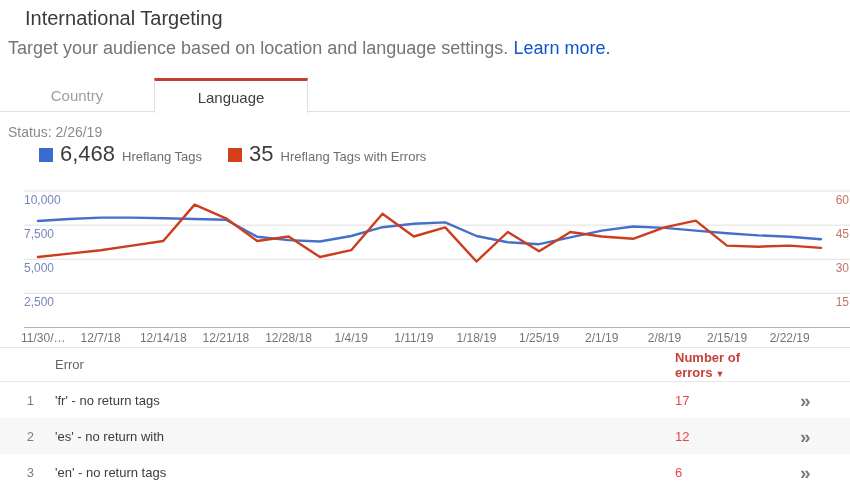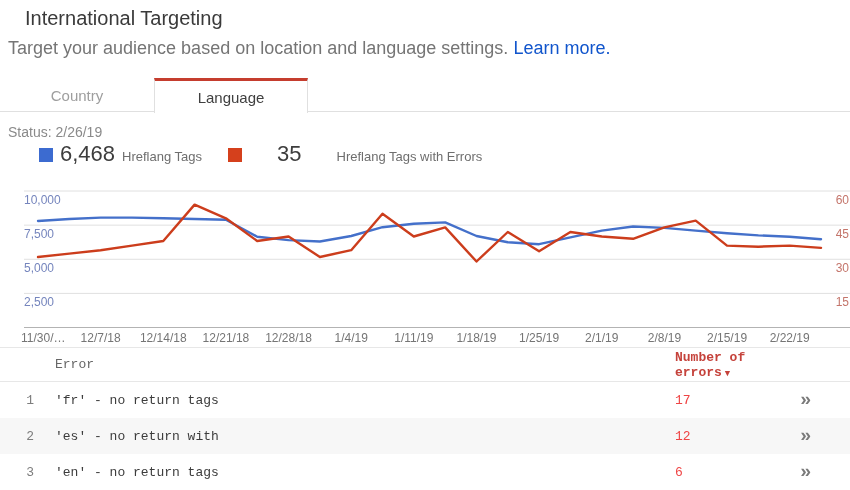--- a/index.html
+++ b/index.html
@@ -15,31 +15,31 @@
   
   .tabbar { position:absolute; left:0; top:78px; width:850px; height:34px; display:flex; border-bottom:1px solid #e0e0e0; }
   .tab { width:154px; height:34px; display:flex; align-items:center; justify-content:center; font-size:15px; cursor:pointer; }
   .tab.active { border-top:3px solid #c53d2e; border-left:1px solid #e0e0e0; border-right:1px solid #e0e0e0; background:#fff; color:#404040; margin-bottom:-1px; height:35px; }
   .tab.inactive { color:#9e9e9e; }
 
   
   .status-line { position:absolute; left:8px; top:124px; font-size:14px; color:#8a8a8a; }
   .legend { position:absolute; left:23px; top:140px; display:flex; align-items:center; height:28px;padding-left:16px; }
   .legend-item { display:flex; align-items:baseline; }
-  .legend-item + .legend-item { margin-left:26px;gap:28px; }
+  .legend-item + .legend-item { margin-left:26px; }
   .swatch { width:14px; height:14px; display:inline-block; margin-right:7px; transform:translateY(1px); }
   .legend-value { font-size:22px; color:#3d3d3d; margin-right:7px; }
   .legend-label { font-size:13px; color:#6e6e6e; }
 
   
   .chart { position:absolute; left:16px; top:185px; width:850px; height:162px; }
   .chart svg { font-family:"Liberation Sans", sans-serif; }
 
   
-  .error-table { position:absolute; left:0; top:347px; width:850px; border-top:1px solid #e7e7e7; border-bottom:1px solid #e7e7e7; font-size:13px;font-family:Liberation Mono, monospace; }
+  .error-table { position:absolute; left:0; top:347px; width:850px; border-top:1px solid #e7e7e7; border-bottom:1px solid #e7e7e7; font-size:13px; }
   .trow { display:grid; grid-template-columns:40px 1fr 115px 60px; align-items:center; }
   .thead { height:34px; border-bottom:1px solid #e7e7e7; }
   .th-error { padding-left:15px; color:#666; }
   .th-count { color:#c5423b; font-weight:bold; cursor:pointer; }
   .sort-arrow { font-size:9px; margin-left:3px; }
   .data-row { height:36px; }
   .data-row.alt { background:#f7f7f7; }
   .cell-index { text-align:right; padding-right:6px; color:#7d7d7d; }
   .cell-error { padding-left:15px; color:#3c3c3c; }
   .cell-count { color:#ef4444; }

